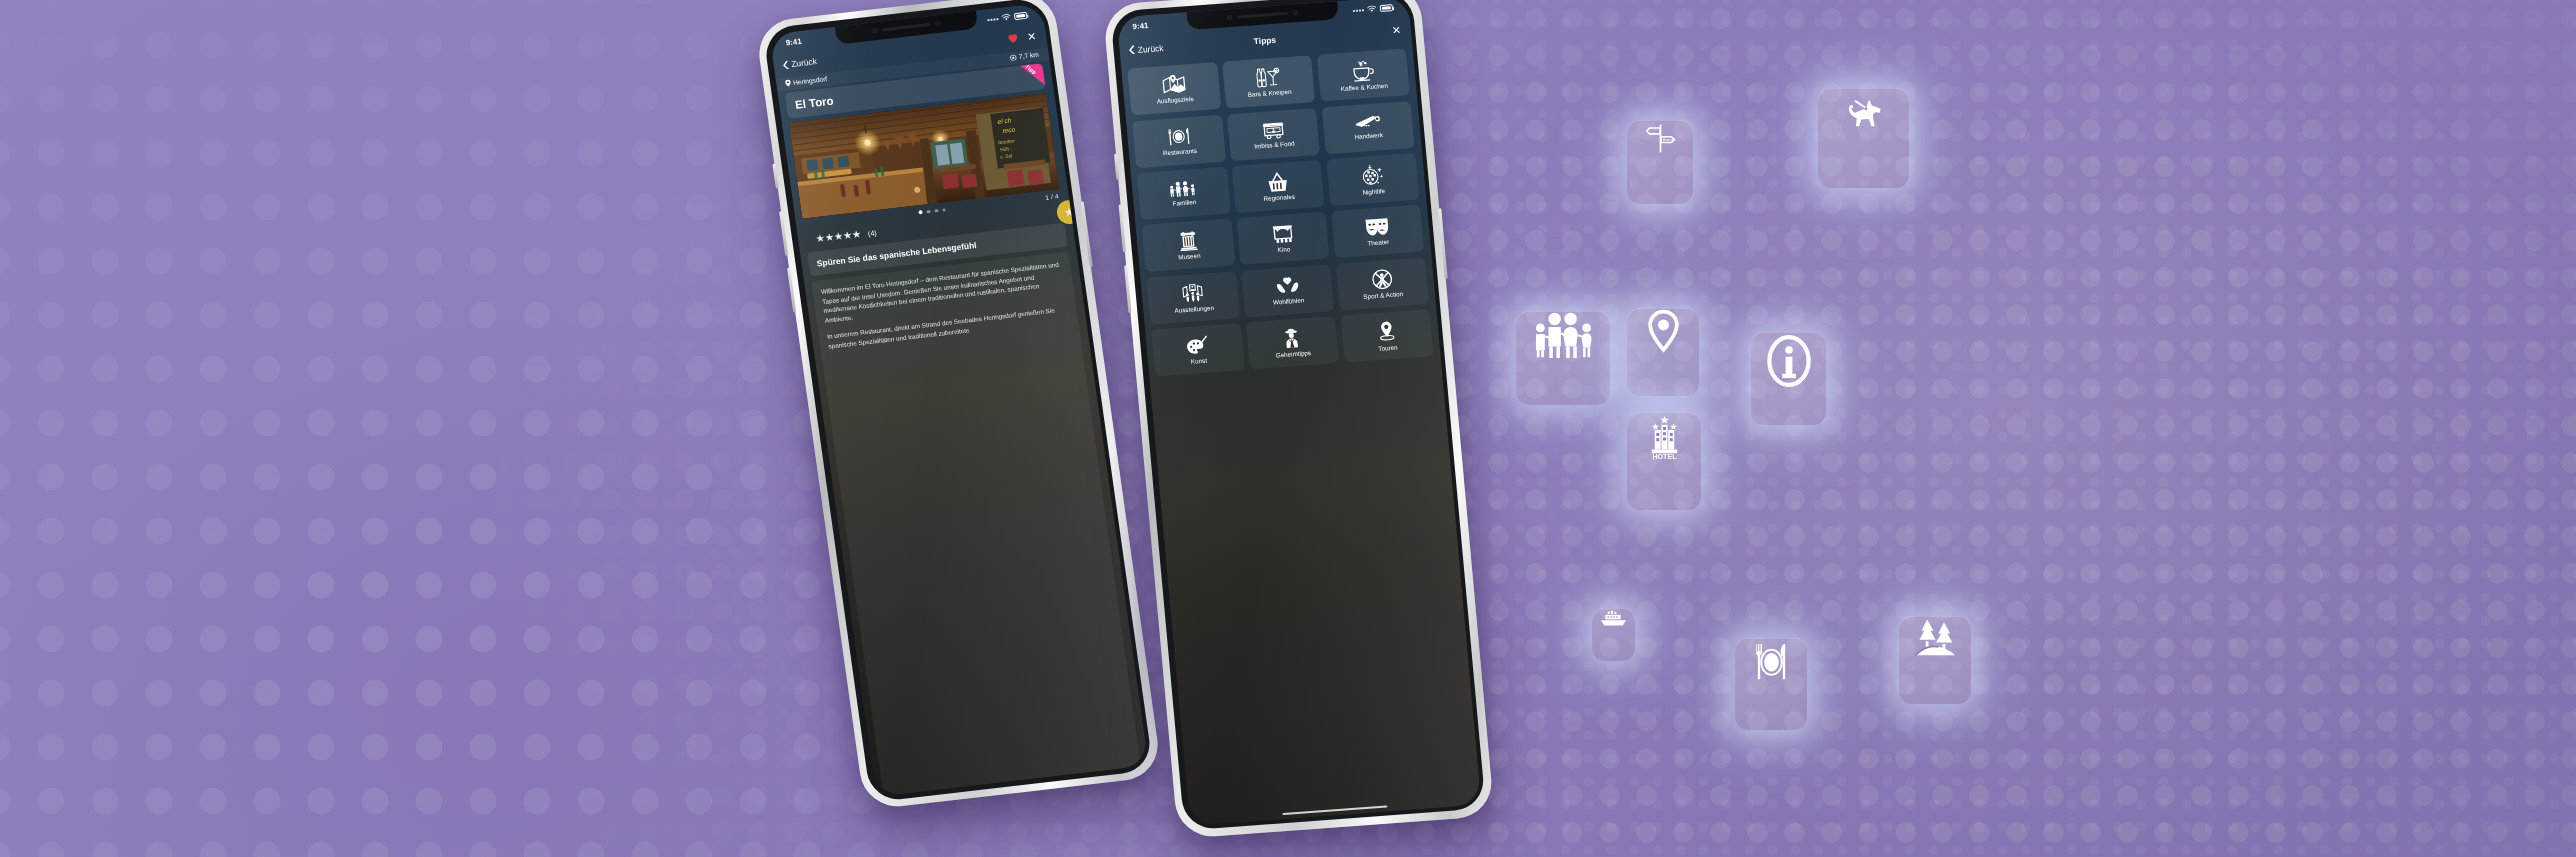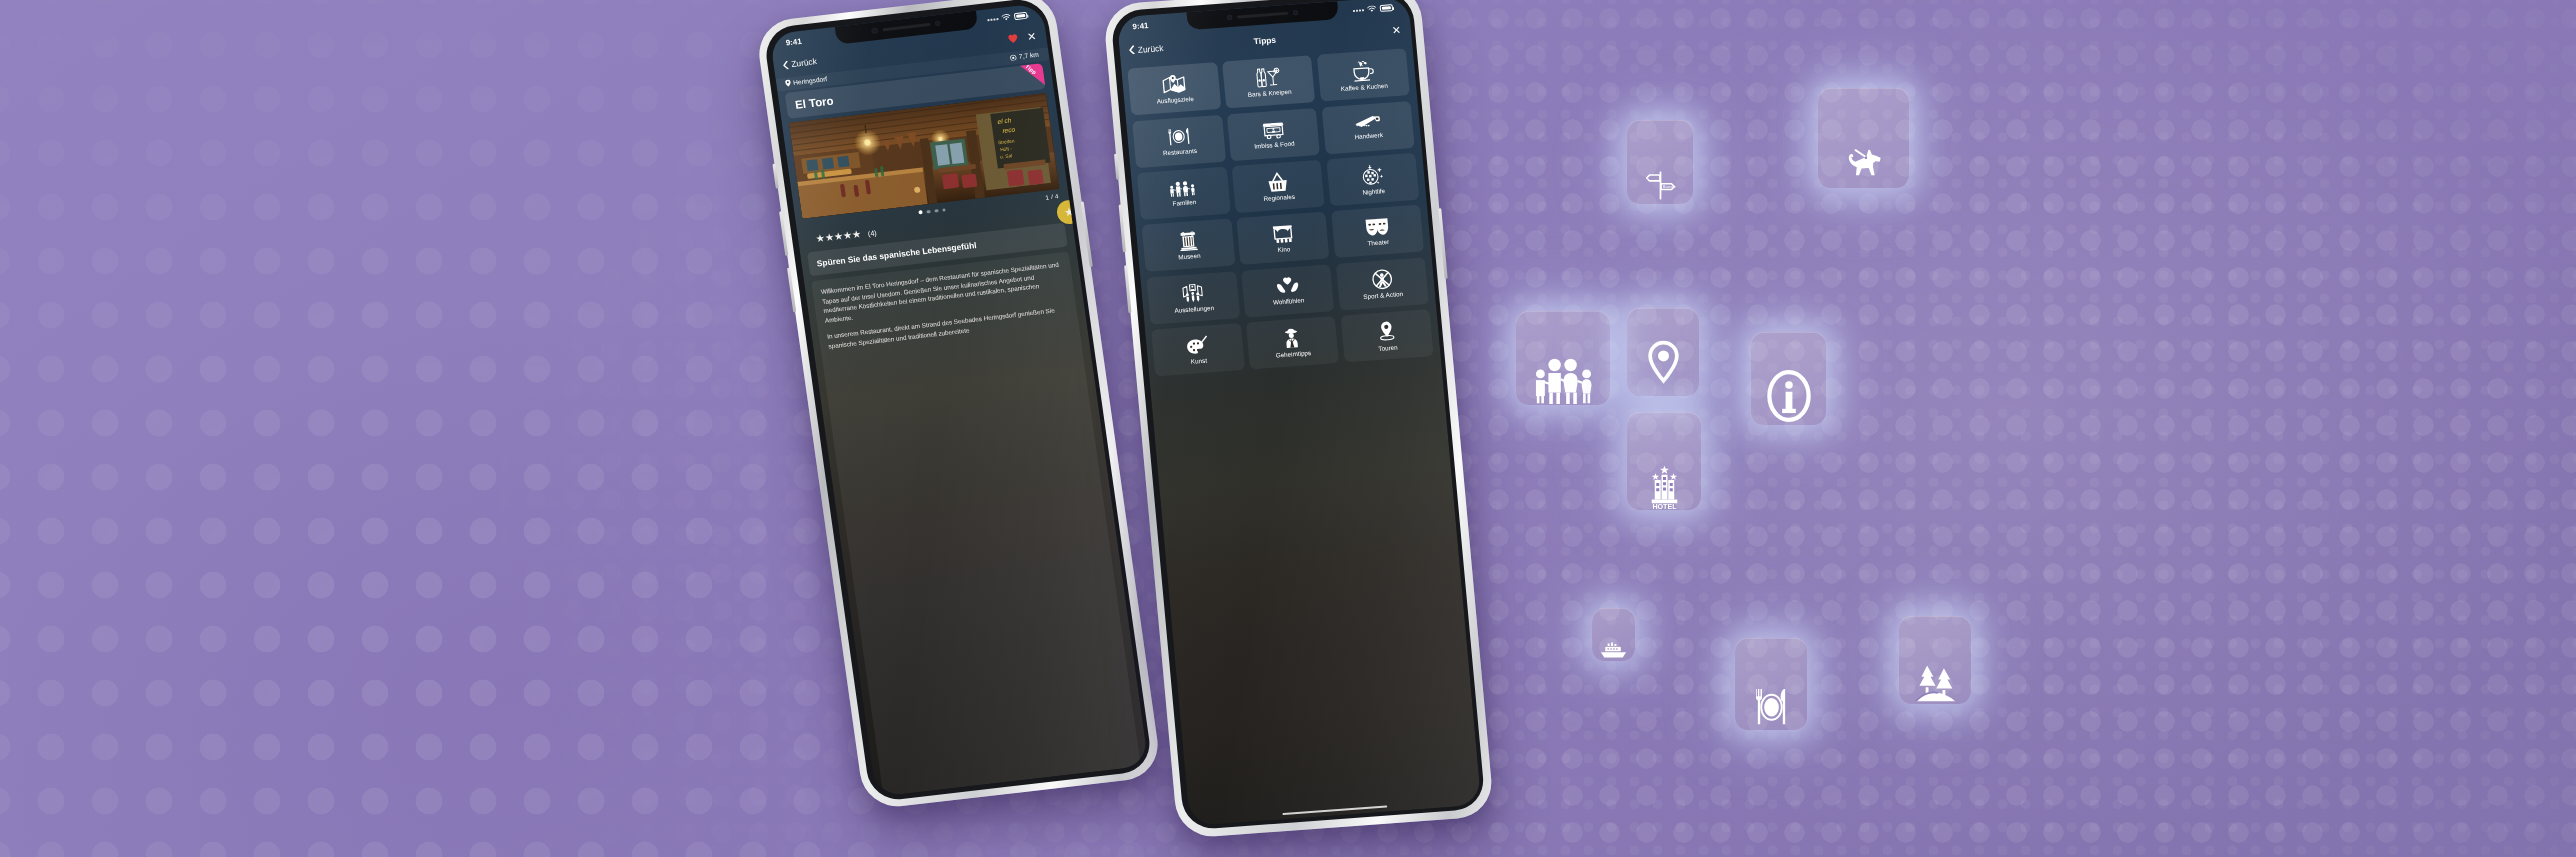--- a/index.html
+++ b/index.html
@@ -39,21 +39,21 @@
 
   
   .glass-tile{
     position:absolute;
     border-radius:13px;
     background:linear-gradient(150deg, rgba(255,255,255,.26), rgba(255,255,255,.14));
     box-shadow:
       0 0 27.5px 8.4px rgba(214,225,255,.55),
       0 0 54px 18px rgba(200,214,255,.28),
       inset 0 0.6px 0 rgba(255,255,255,.35);
-    display:flex; align-items:flex-end; justify-content:center;
+    display:flex; align-items:flex-start; justify-content:center;
   }
   .glass-tile svg{ display:block; fill:#ffffff; }
 
   
   .phone{
     position:absolute;
     transform-origin:50% 50%;
   }
   .phone-frame{
     position:relative;

